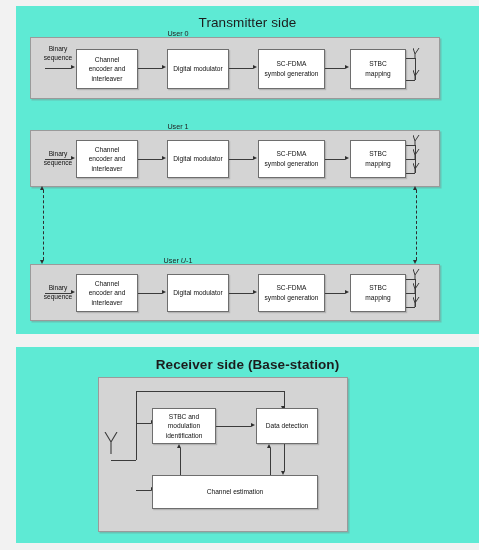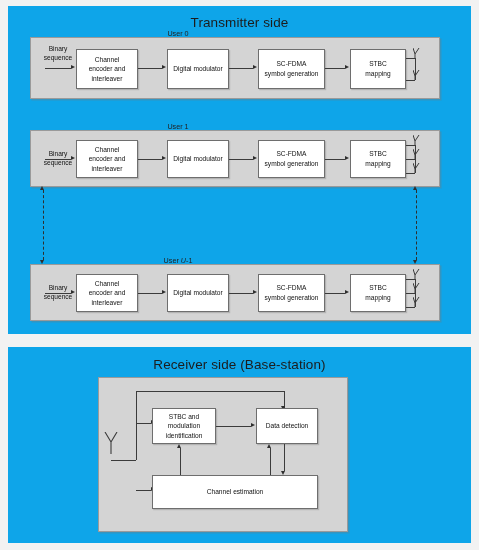--- a/index.html
+++ b/index.html
@@ -15,39 +15,39 @@
   }
   .page {
     position: relative;
     width: 479px;
     height: 550px;
   }
 
   
   .card {
     position: absolute;
-    background: #0ea5e9;
-    left: 8px;
+    background: #5eead4;
+    left: 16px;
     width: 463px;
     box-sizing: border-box;
   }
   #card-transmitter { top: 6px;  height: 328px; }
   #card-receiver    { top: 347px; height: 196px; }
 
   .card-title {
     position: absolute;
     left: 0;
     width: 100%;
     text-align: center;
     font-size: 13.5px;
     color: #1c1c1c;
     letter-spacing: 0.1px;
   }
   #title-transmitter { top: 9px; }
-  #title-receiver    { top: 10px; }
+  #title-receiver    { top: 10px; font-weight: bold; }
 
   
   .user-panel {
     position: absolute;
     background: #d4d4d4;
     border: 1px solid #9a9a9a;
     box-sizing: border-box;
     box-shadow: 1.5px 1.5px 0 rgba(120,120,120,0.35);
   }
   .panel-label {

